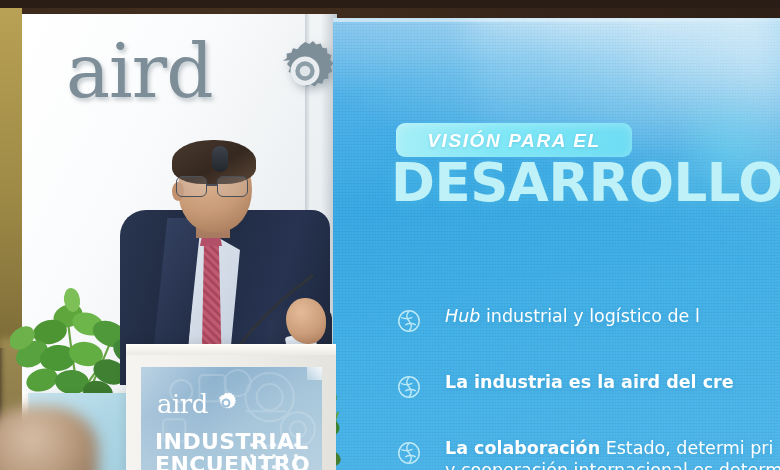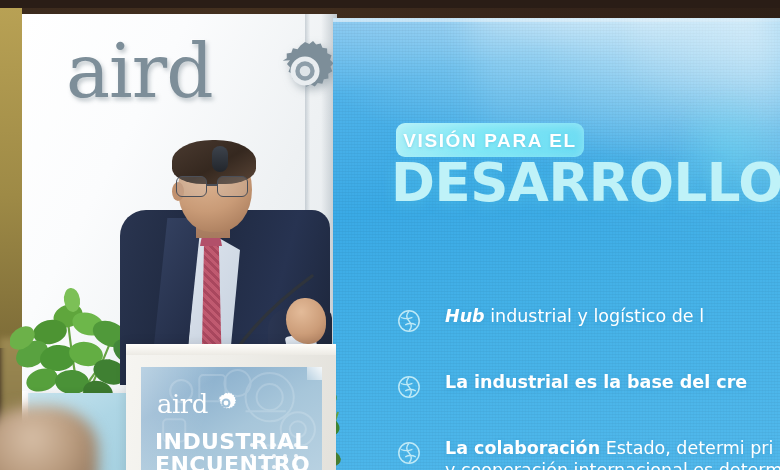--- a/index.html
+++ b/index.html
@@ -49,42 +49,42 @@
   .screen .streak { position:absolute; left:150px; top:-70px; width:300px; height:330px;
     background:linear-gradient(203deg,rgba(255,255,255,.62) 0%,rgba(255,255,255,.12) 45%,rgba(255,255,255,0) 75%);
     transform:rotate(-9deg); filter:blur(14px); }
   .screen .streak2 { position:absolute; right:-40px; top:-30px; width:190px; height:210px;
     background:linear-gradient(215deg,rgba(255,255,255,.42),rgba(255,255,255,0) 70%); filter:blur(12px); }
   .screen .glowtr { position:absolute; right:-10px; top:70px; width:120px; height:120px;
     background:radial-gradient(circle,rgba(120,230,245,.35),rgba(120,230,245,0) 70%); filter:blur(8px); }
 
   
   .slide { position:absolute; left:0; top:0; width:100%; height:100%; }
-  .badge { position:absolute; left:63px; top:105px; width:188px; height:34px;
+  .badge { position:absolute; left:63px; top:105px; width:236px; height:34px;
     border-radius:9px;
     background:linear-gradient(100deg,#a8eff7 0%,#7fe7f6 45%,#6ddcf3 100%);
-    box-shadow:0 2px 10px rgba(255,255,255,.28) inset; }
+    box-shadow:0 2px 10px rgba(255,255,255,.28) inset;font-style:italic; }
   .badge span { position:absolute; left:0; right:0; top:7px; text-align:center;
     font-size:19px; font-weight:700; letter-spacing:1.6px; color:#ffffff;
     text-shadow:0 1px 3px rgba(60,160,200,.35); }
   .headline { position:absolute; left:58px; font-weight:700; letter-spacing:-.5px;
     font-size:53px; line-height:.95; white-space:nowrap;
     font-family:"DejaVu Sans", sans-serif; }
   .h1 { top:140px; color:#bff2f8; text-shadow:0 3px 14px rgba(90,200,230,.45); }
   .h2 { top:184px; color:#ffffff; text-shadow:0 3px 14px rgba(70,170,215,.40); }
 
   .bullets { position:absolute; left:58px; top:288px; width:470px; }
   .bullet { position:relative; min-height:30px; margin-bottom:36px;
     padding-left:54px; color:#ffffff; }
   .bullet .bicon { position:absolute; left:6px; top:3px; width:24px; height:24px; opacity:.82; }
   .bullet .btext { font-size:17.5px; line-height:1.24; white-space:nowrap;
     font-family:"DejaVu Sans", sans-serif; font-weight:400;
     text-shadow:0 1px 4px rgba(40,135,185,.35); }
   .bullet .btext b { font-weight:700; }
-  .bullet .btext i { font-weight:700; font-style:italic; }
+  .bullet .btext i { font-weight:400; font-style:italic; }
   .bullet .btext .line2 { display:block; }
 
   
   .planter { position:absolute; left:28px; top:385px; width:112px; height:85px;
     background:linear-gradient(150deg,#c6e4ef 0%,#aed6e5 45%,#a3cfdf 100%);
     box-shadow:0 -2px 6px rgba(0,0,0,.05); }
   .planter:before { content:""; position:absolute; left:-6px; top:-2px; width:8px; height:100%;
     background:linear-gradient(90deg,rgba(255,255,255,.85),rgba(255,255,255,.1)); }
   .plant-mass { position:absolute; left:10px; top:268px; width:145px; height:135px; }
   .plant-right { position:absolute; left:290px; top:330px; width:56px; height:140px; }
@@ -206,21 +206,21 @@
           <div class="btext"><i>Hub</i><span> industrial y logístico de l</span></div>
         </div>
 
         <div class="bullet">
           <svg class="bicon" viewBox="0 0 24 24">
             <circle cx="12" cy="12" r="10.2" fill="none" stroke="#d8f6fb" stroke-width="1.5"></circle>
             <path d="M12 2.2c-3 3.2-3 6.6 0 9.8 3 3.2 3 6.6 0 9.8" fill="none" stroke="#d8f6fb" stroke-width="1.4"></path>
             <path d="M4 8.5c3.8 1.6 7.6 1.6 11.4-.2" fill="none" stroke="#d8f6fb" stroke-width="1.3"></path>
             <path d="M8.2 15.8c3.6-1.7 7.2-1.7 10.6.1" fill="none" stroke="#d8f6fb" stroke-width="1.3"></path>
           </svg>
-          <div class="btext"><b>La industrial es la base del cre</b></div>
+          <div class="btext"><b>La industria es la aird del cre</b></div>
         </div>
 
         <div class="bullet">
           <svg class="bicon" viewBox="0 0 24 24">
             <circle cx="12" cy="12" r="10.2" fill="none" stroke="#d8f6fb" stroke-width="1.5"></circle>
             <path d="M12 2.2c-3 3.2-3 6.6 0 9.8 3 3.2 3 6.6 0 9.8" fill="none" stroke="#d8f6fb" stroke-width="1.4"></path>
             <path d="M4 8.5c3.8 1.6 7.6 1.6 11.4-.2" fill="none" stroke="#d8f6fb" stroke-width="1.3"></path>
             <path d="M8.2 15.8c3.6-1.7 7.2-1.7 10.6.1" fill="none" stroke="#d8f6fb" stroke-width="1.3"></path>
           </svg>
           <div class="btext"><b>La colaboración</b><span> Estado, determi pri</span><span class="line2">y cooperación internacional es determi</span></div>

